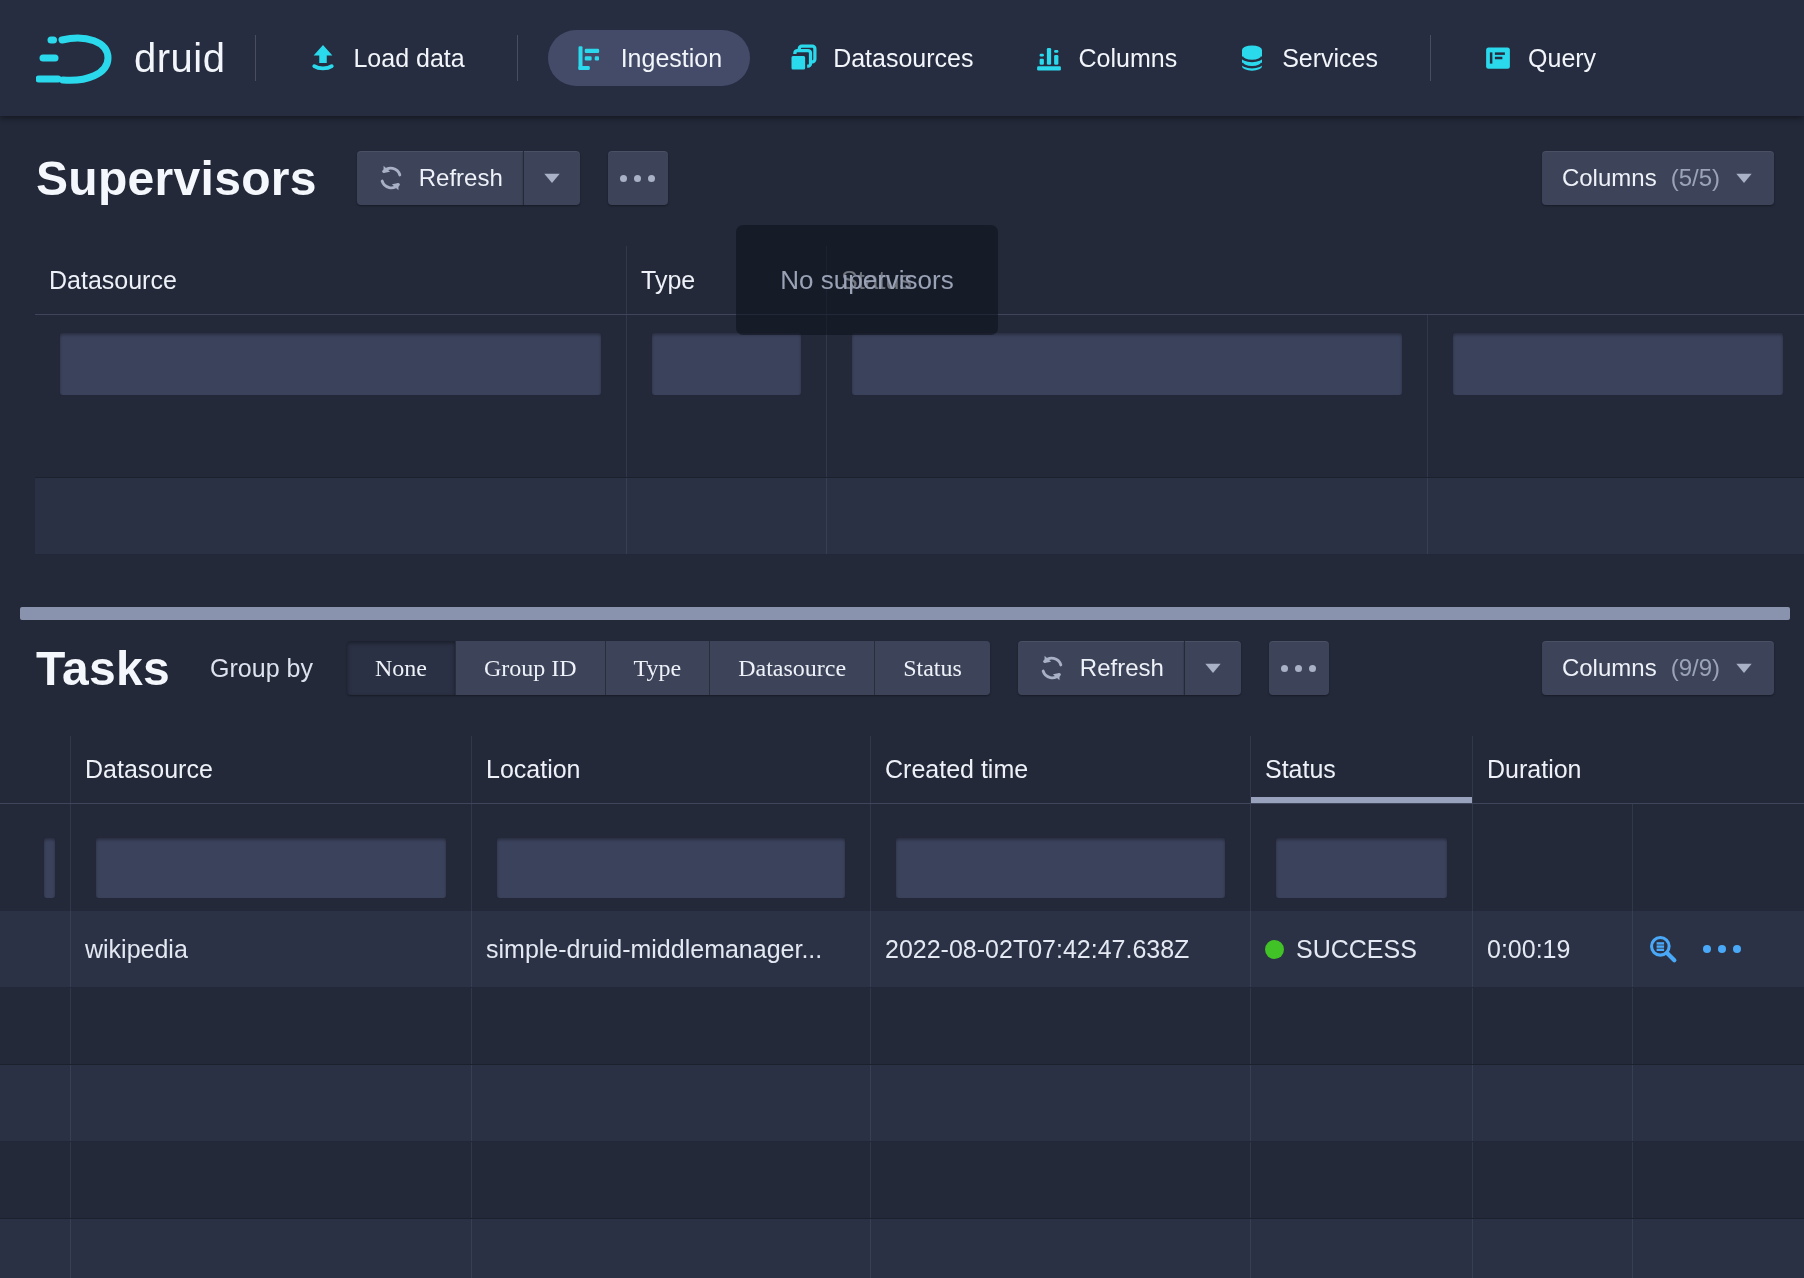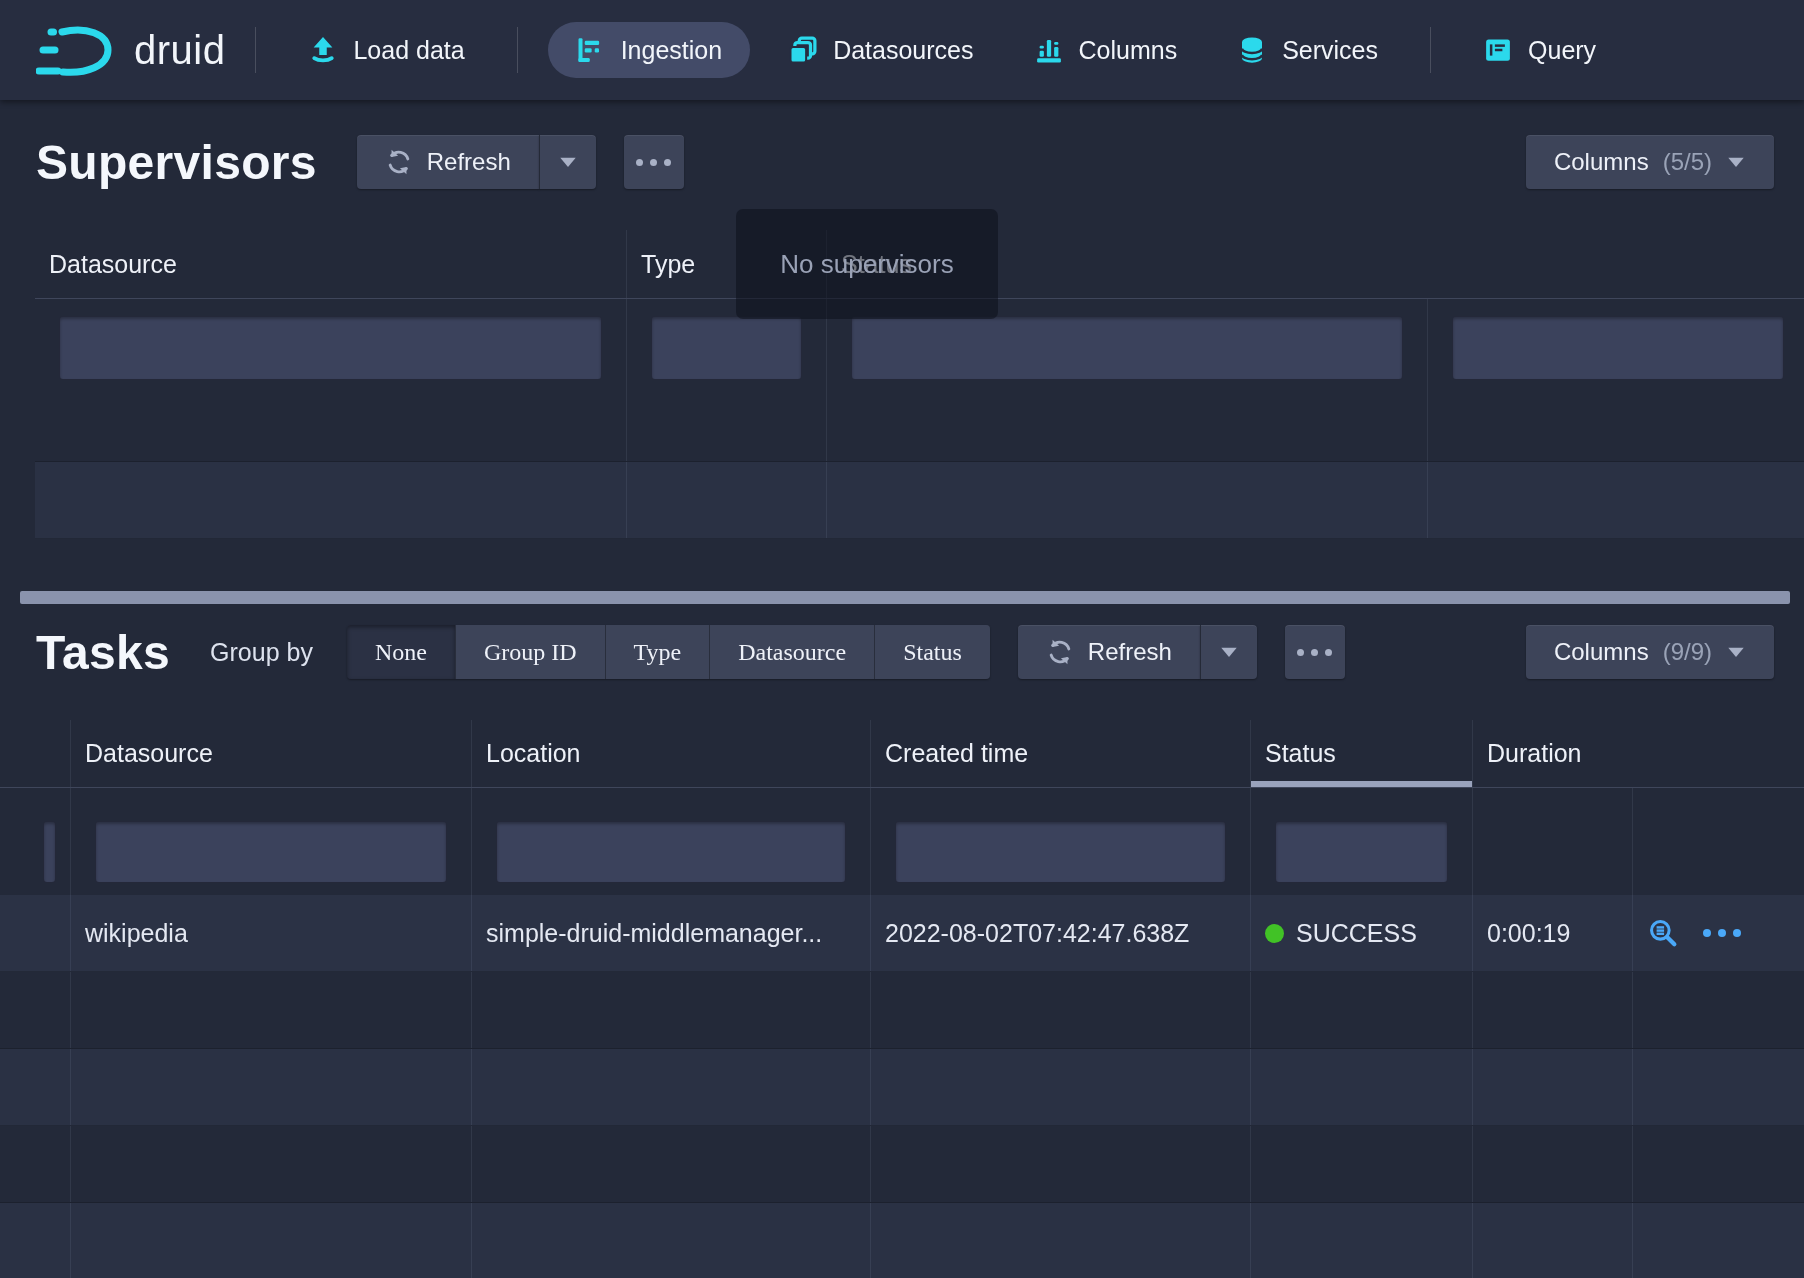--- a/index.html
+++ b/index.html
@@ -10,38 +10,38 @@
     --stripe-bg:#2a3144; --row-hl:#2b3245;
     --divider:rgba(138,148,178,0.14); --divider-strong:rgba(138,148,178,0.28);
     --text:#eef1f8; --text-dim:#e4e8f2; --muted:#9aa3b7; --icon-gray:#a9b1c6;
     --scrollbar:#8a93ad;
   }
   *{box-sizing:border-box;margin:0;padding:0}
   html,body{width:1804px;height:1278px;overflow:hidden}
   body{background:var(--page-bg);font-family:"Liberation Sans","DejaVu Sans",sans-serif;color:var(--text);}
 
   
-  nav{height:100px;background:var(--nav-bg);display:flex;align-items:center;
+  nav{height:116px;background:var(--nav-bg);display:flex;align-items:center;
       padding:0 36px;box-shadow:0 2px 6px rgba(0,0,0,.45);position:relative;z-index:5}
   .brand{display:flex;align-items:center;gap:14px}
   .brand-name{font-size:40px;color:#f2f5fa;letter-spacing:.5px}
   .nav-sep{width:1px;height:46px;background:rgba(255,255,255,.16);margin:0 30px}
   .navitem{display:flex;align-items:center;gap:15px;font-size:25px;color:#f2f5fa;
            padding:13px 22px;border-radius:30px;cursor:pointer;white-space:nowrap}
   .navitem+.navitem{margin-left:16px}
   .navitem.pill{background:var(--pill-bg);padding:13px 28px}
   .navitem svg{display:block}
 
   
   section{position:relative}
   .sec-head{display:flex;align-items:center;margin:34px 30px 0 36px;height:56px}
   .sec-title{font-size:48px;font-weight:600;color:#f4f7fc;letter-spacing:.3px}
   .btn{height:54px;background:var(--button-bg);border:none;border-radius:4px;
        color:var(--text);font-size:24px;font-family:inherit;display:flex;align-items:center;
-       gap:14px;padding:0 28px;cursor:pointer;
+       gap:14px;padding:0 20px;cursor:pointer;
        box-shadow:inset 0 1px 0 rgba(255,255,255,.07),0 1px 2px rgba(0,0,0,.35)}
   .split{display:flex;align-items:stretch}
   .split .btn{border-radius:4px 0 0 4px}
   .split .caret-seg{border-radius:0 4px 4px 0;border-left:1px solid rgba(0,0,0,.38);
        padding:0 18px}
   .more-btn{width:60px;justify-content:center;padding:0}
   .cols-btn .count{color:var(--muted)}
   .dots{display:inline-flex;gap:7px}
   .dots i{width:7px;height:7px;border-radius:50%;background:var(--icon-gray)}
   .dots.blue i{background:var(--action-blue);width:8px;height:8px}

